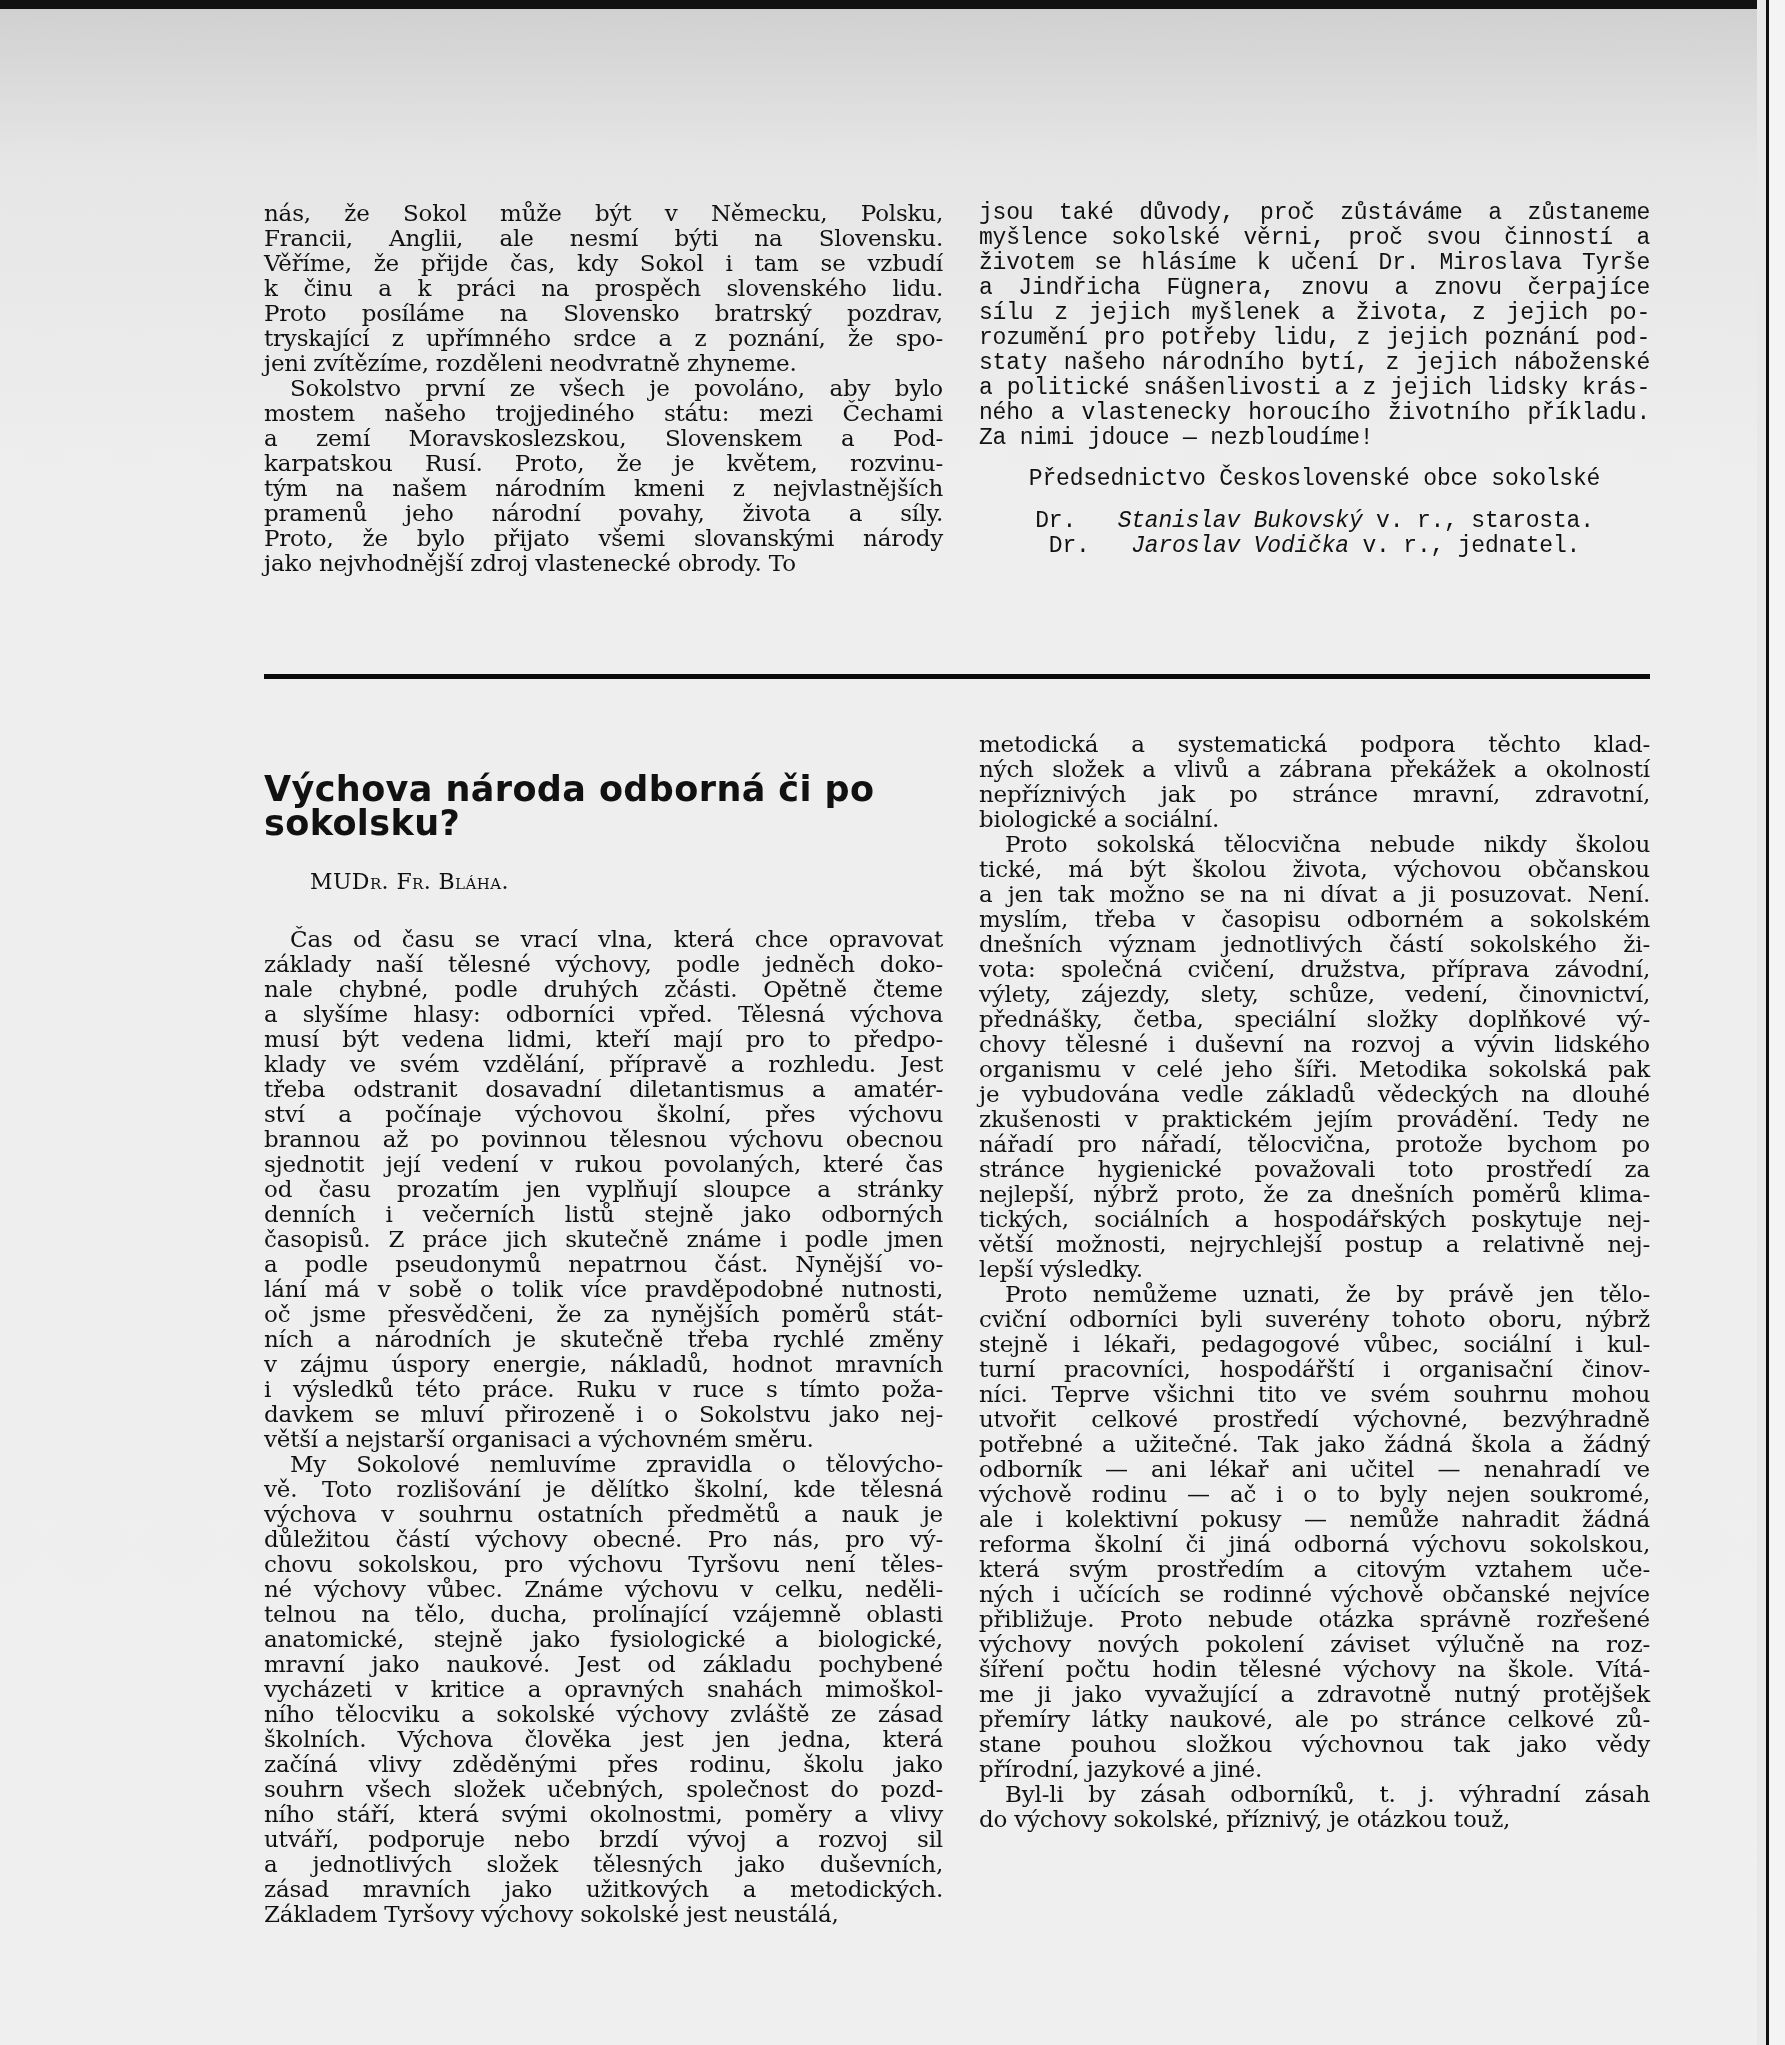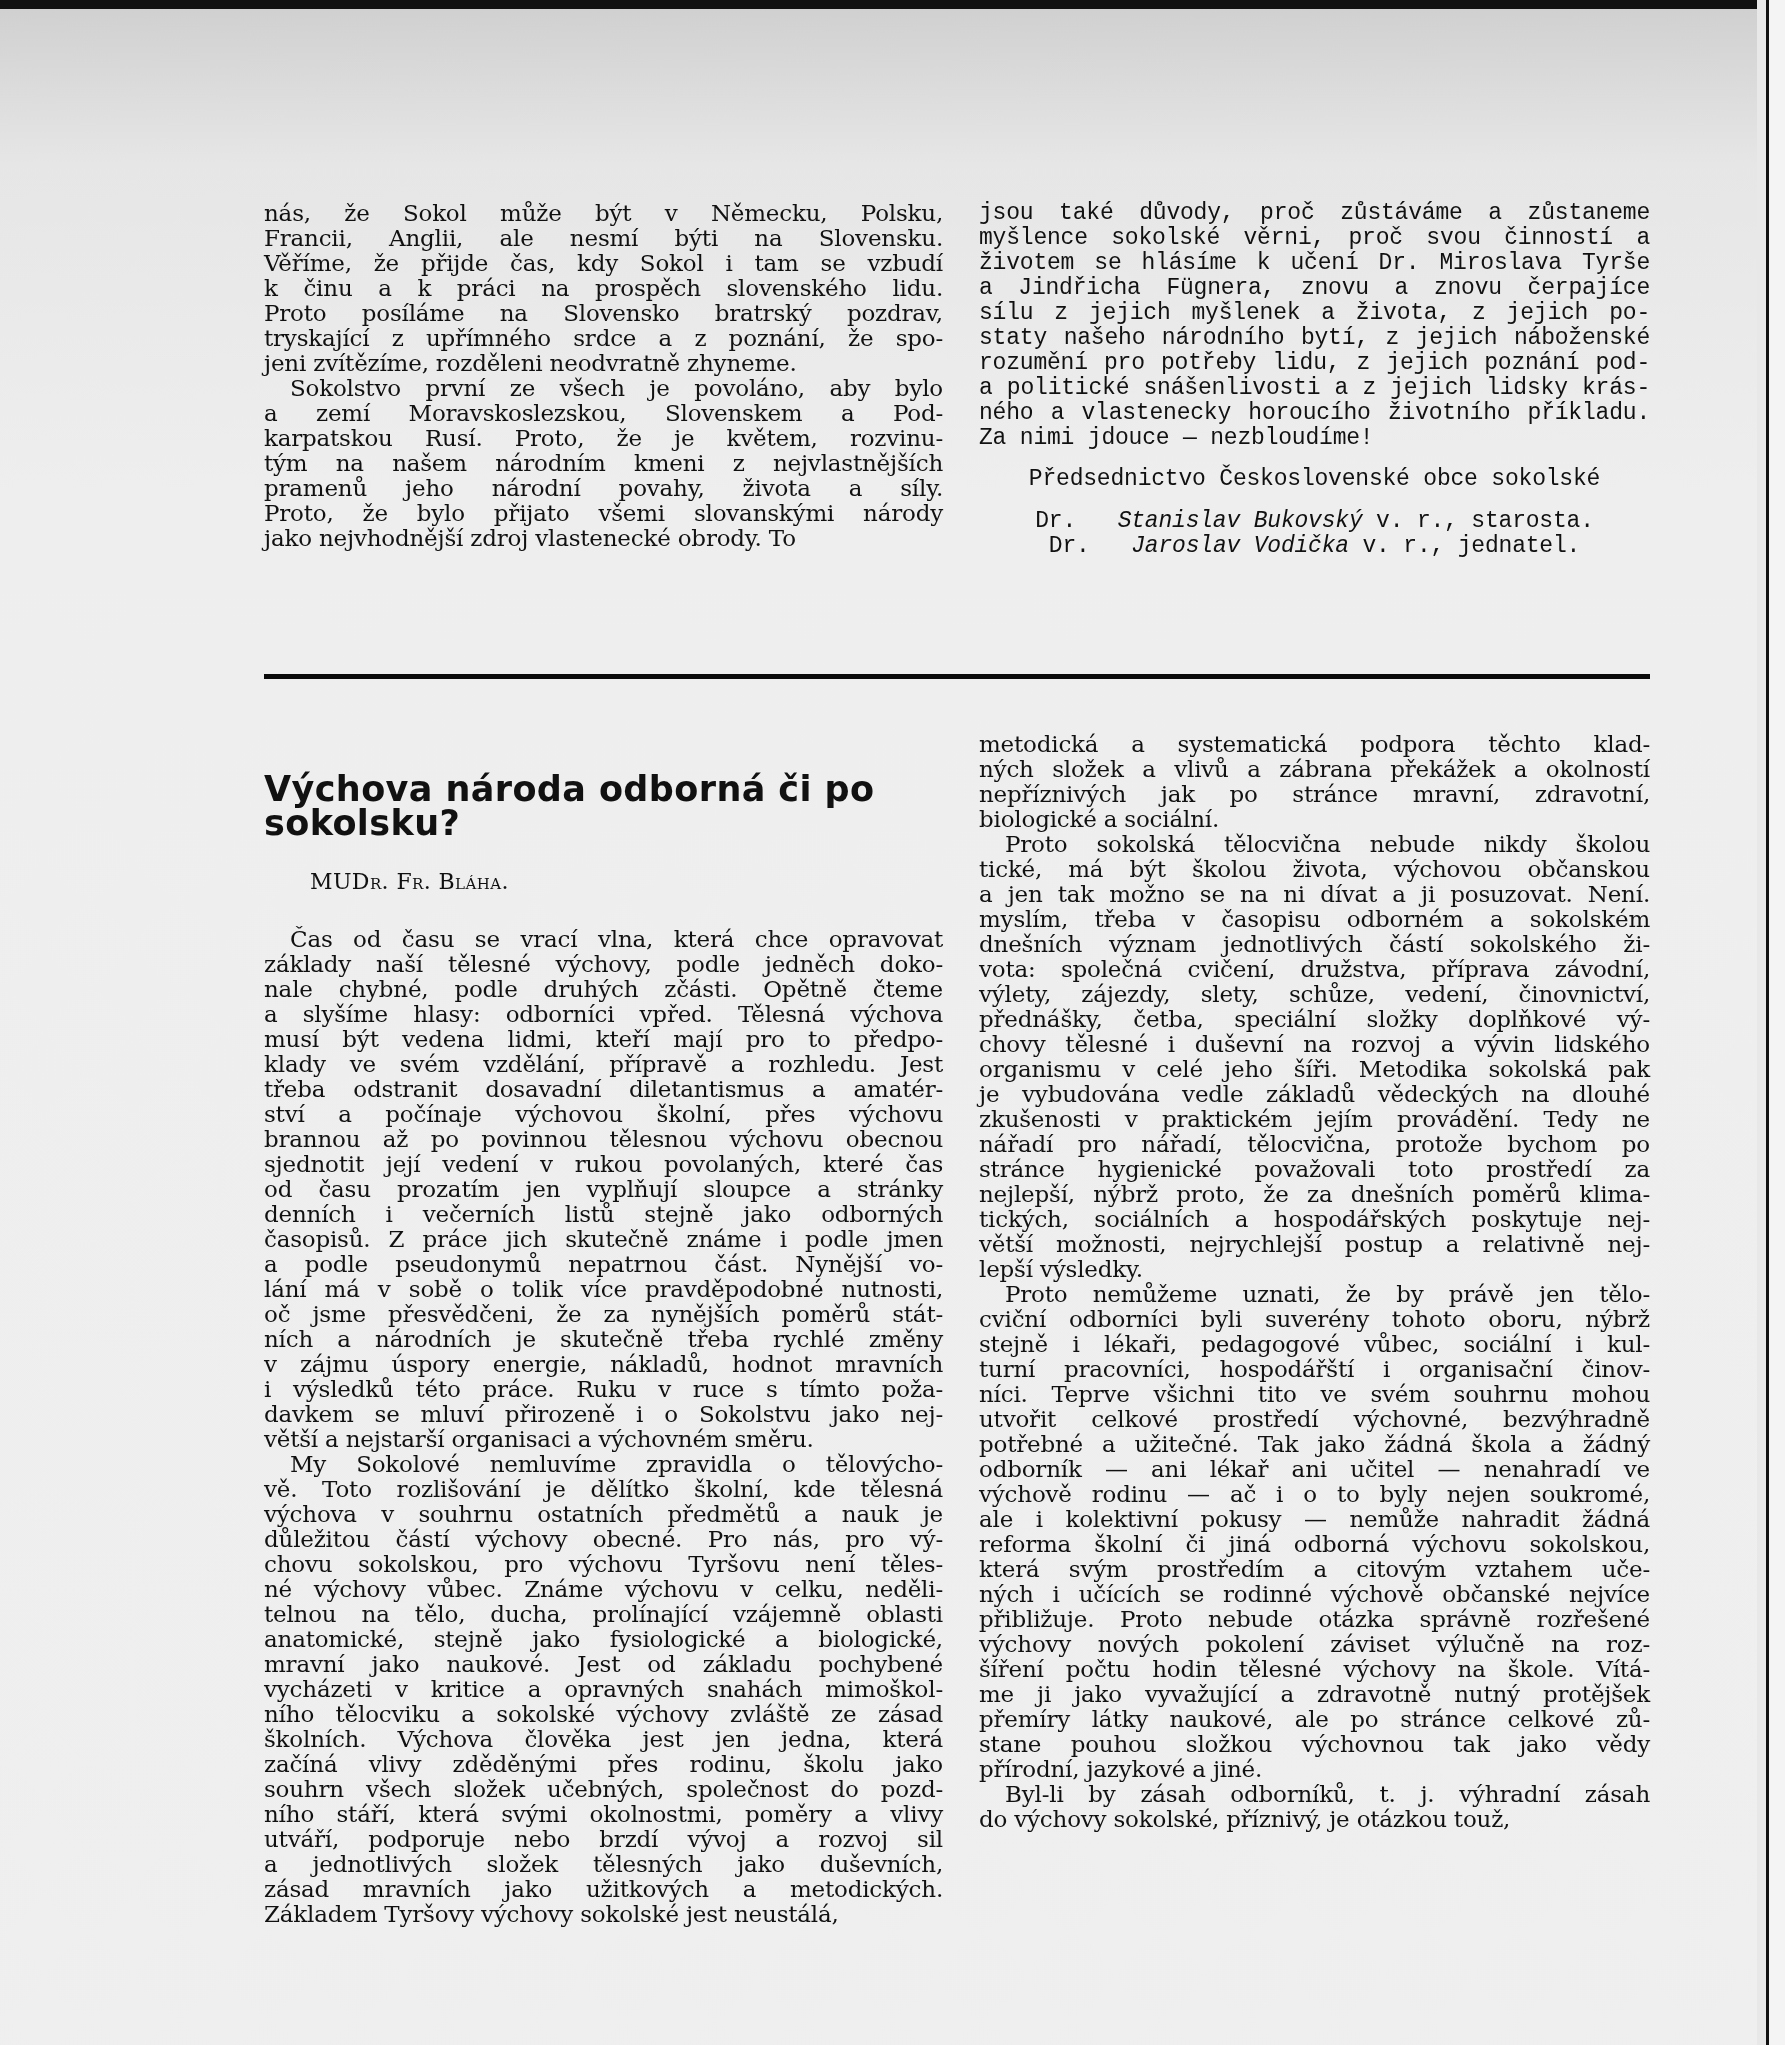--- a/index.html
+++ b/index.html
@@ -40,38 +40,39 @@
       <span class="ln">nás, že Sokol může být v Německu, Polsku,</span>
       <span class="ln">Francii, Anglii, ale nesmí býti na Slovensku.</span>
       <span class="ln">Věříme, že přijde čas, kdy Sokol i tam se vzbudí</span>
       <span class="ln">k činu a k práci na prospěch slovenského lidu.</span>
       <span class="ln">Proto posíláme na Slovensko bratrský pozdrav,</span>
       <span class="ln">tryskající z upřímného srdce a z poznání, že spo-</span>
       <span class="ln last">jeni zvítězíme, rozděleni neodvratně zhyneme.</span>
     </p>
     <p>
       <span class="ln" style="padding-left: 26px;">Sokolstvo první ze všech je povoláno, aby bylo</span>
+      <span class="ln">mostem našeho trojjediného státu: mezi Čechami</span>
       <span class="ln">a zemí Moravskoslezskou, Slovenskem a Pod-</span>
       <span class="ln">karpatskou Rusí. Proto, že je květem, rozvinu-</span>
       <span class="ln">tým na našem národním kmeni z nejvlastnějších</span>
       <span class="ln">pramenů jeho národní povahy, života a síly.</span>
       <span class="ln">Proto, že bylo přijato všemi slovanskými národy</span>
       <span class="ln last">jako nejvhodnější zdroj vlastenecké obrody. To</span>
     </p>
   </div>
 <div class="col" id="top-right">
   <div class="paras">
       <p>
         <span class="ln">jsou také důvody, proč zůstáváme a zůstaneme</span>
         <span class="ln">myšlence sokolské věrni, proč svou činností a</span>
         <span class="ln">životem se hlásíme k učení Dr. Miroslava Tyrše</span>
         <span class="ln">a Jindřicha Fügnera, znovu a znovu čerpajíce</span>
         <span class="ln">sílu z jejich myšlenek a života, z jejich po-</span>
+        <span class="ln">rozumění pro potřeby lidu, z jejich poznání pod-</span>
         <span class="ln">staty našeho národního bytí, z jejich náboženské</span>
-        <span class="ln">rozumění pro potřeby lidu, z jejich poznání pod-</span>
         <span class="ln">a politické snášenlivosti a z jejich lidsky krás-</span>
         <span class="ln">ného a vlastenecky horoucího životního příkladu.</span>
         <span class="ln last">Za nimi jdouce — nezbloudíme!</span>
       </p>
     </div>
   <div class="signoff">
     <span class="org">Předsednictvo Československé obce sokolské</span>
     <span class="sig">
       <span>Dr.</span>
       <i>Stanislav Bukovský</i>

